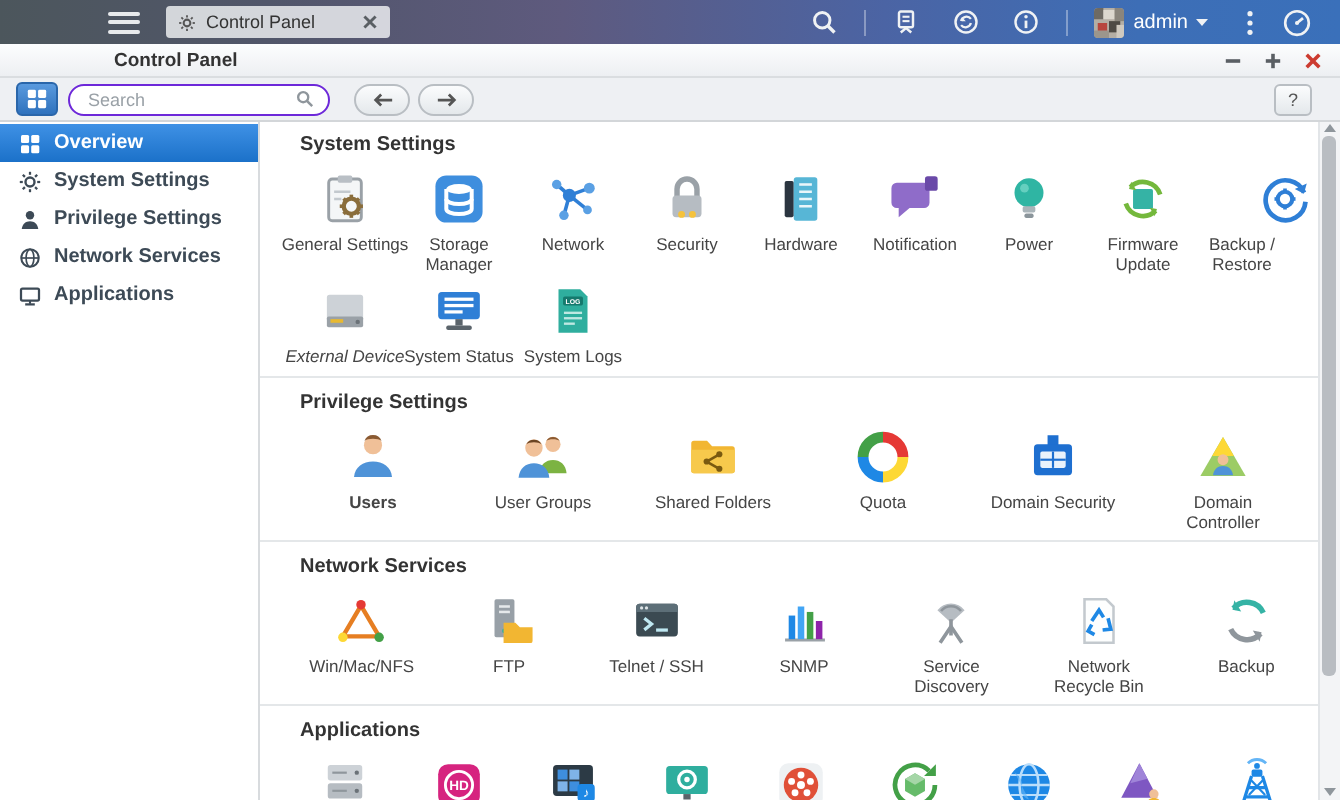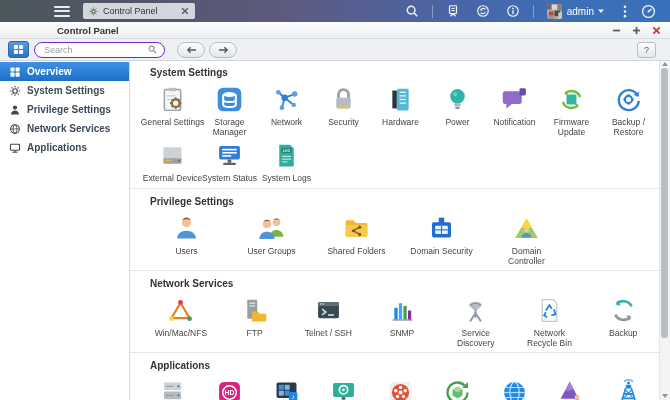--- a/index.html
+++ b/index.html
@@ -360,70 +360,70 @@
                     <line x1="15" y1="16" x2="22" y2="16"></line>
                     <line x1="15" y1="20" x2="22" y2="20"></line>
                   </g>
                 </svg>
               </span>
               <span class="app-label">Hardware</span>
             </div>
             <div class="cell" style="width: 57px;">
               <span class="app-icn">
                 <svg viewBox="0 0 32 32">
+                  <path d="M6 7h15a3 3 0 0 1 3 3v8a3 3 0 0 1-3 3h-8l-6 5v-5H6a3 3 0 0 1-3-3v-8a3 3 0 0 1 3-3z" fill="#8f6cc9"></path>
+                  <rect x="21.5" y="3.5" width="7" height="8" rx="1.5" fill="#6a49a8"></rect>
+                </svg>
+              </span>
+              <span class="app-label">Notification</span>
+            </div>
+            <div class="cell" style="width: 57px;">
+              <span class="app-icn">
+                <svg viewBox="0 0 32 32">
                   <circle cx="16" cy="12.5" r="8" fill="#2fb5a3"></circle>
                   <circle cx="13.5" cy="10" r="2.4" fill="#6fd3c4" opacity="0.85"></circle>
                   <rect x="12.5" y="20" width="7" height="3.5" rx="1" fill="#aab4b9"></rect>
                   <rect x="13.5" y="24" width="5" height="2.5" rx="1" fill="#8b959b"></rect>
                 </svg>
               </span>
               <span class="app-label">Power</span>
-            </div>
-            <div class="cell" style="width: 57px;">
-              <span class="app-icn">
-                <svg viewBox="0 0 32 32">
-                  <path d="M6 7h15a3 3 0 0 1 3 3v8a3 3 0 0 1-3 3h-8l-6 5v-5H6a3 3 0 0 1-3-3v-8a3 3 0 0 1 3-3z" fill="#8f6cc9"></path>
-                  <rect x="21.5" y="3.5" width="7" height="8" rx="1.5" fill="#6a49a8"></rect>
-                </svg>
-              </span>
-              <span class="app-label">Notification</span>
             </div>
             <div class="cell" style="width: 57px;">
               <span class="app-icn">
                 <svg viewBox="0 0 32 32">
                   <rect x="10.5" y="10.5" width="11" height="11" rx="1" fill="#35b3a5"></rect>
                   <path d="M25.5 13.5A10 10 0 0 0 9 9.5" fill="none" stroke="#74b83c" stroke-width="2.6"></path>
                   <path d="M9.5 6.5l-1.2 4 4 .7z" fill="#74b83c"></path>
                   <path d="M6.5 18.5A10 10 0 0 0 23 22.5" fill="none" stroke="#74b83c" stroke-width="2.6"></path>
                   <path d="M22.5 25.5l1.2-4-4-.7z" fill="#74b83c"></path>
                 </svg>
               </span>
               <span class="app-label">Firmware
 Update</span>
             </div>
-            <div class="cell" style="width: 57px;">
+            <div class="cell" style="width: 57px; align-items: flex-end;">
               <span class="app-icn">
                 <svg viewBox="0 0 32 32">
                   <path d="M26.5 12.5a11 11 0 1 0 .8 5" fill="none" stroke="#2f7fd6" stroke-width="2.6"></path>
                   <path d="M28 7.5l-1.6 5.6-5-2.6z" fill="#2f7fd6"></path>
                   <circle cx="16" cy="16" r="4" fill="none" stroke="#2f7fd6" stroke-width="2.3"></circle>
                   <g stroke="#2f7fd6" stroke-width="2">
                     <line x1="16" y1="10.2" x2="16" y2="12.2"></line>
                     <line x1="16" y1="19.8" x2="16" y2="21.8"></line>
                     <line x1="10.2" y1="16" x2="12.2" y2="16"></line>
                     <line x1="19.8" y1="16" x2="21.8" y2="16"></line>
                   </g>
                 </svg>
               </span>
               <span class="app-label">Backup /
 Restore</span>
             </div>
           </div>
           <div class="grid">
-            <div class="cell" style="width: 57px;">
+            <div class="cell" style="width: 57px; font-style: italic;">
               <span class="app-icn">
                 <svg viewBox="0 0 32 32">
                   <rect x="6" y="7" width="20" height="15" rx="1.5" fill="#cdd2d7"></rect>
                   <rect x="6" y="19" width="20" height="6" rx="1" fill="#9aa1a7"></rect>
                   <rect x="8" y="20.5" width="7" height="2" fill="#e8b931"></rect>
                   <circle cx="23" cy="22" r="1.2" fill="#6b7278"></circle>
                 </svg>
               </span>
               <span class="app-label">External Device</span>
             </div>
@@ -455,21 +455,21 @@
                   </g>
                 </svg>
               </span>
               <span class="app-label">System Logs</span>
             </div>
           </div>
         </div>
         <div class="section">
           <div class="sec-title">Privilege Settings</div>
           <div class="grid">
-            <div class="cell" style="width: 85px;">
+            <div class="cell" style="width: 85px; font-weight: bold;">
               <span class="app-icn">
                 <svg viewBox="0 0 32 32">
                   <circle cx="16" cy="9.5" r="5" fill="#f0c098"></circle>
                   <path d="M11.3 7.2a5 5 0 0 1 9.4 0c-1.6-1.7-7.8-1.7-9.4 0z" fill="#8a5a32"></path>
                   <path d="M5.5 27c.5-5.5 5-8.5 10.5-8.5S26 21.5 26.5 27z" fill="#4f93d8"></path>
                 </svg>
               </span>
               <span class="app-label">Users</span>
             </div>
             <div class="cell" style="width: 85px;">
@@ -495,20 +495,33 @@
                     <line x1="12.5" y1="18.5" x2="19.5" y2="22.5"></line>
                   </g>
                   <g fill="#7a5a10">
                     <circle cx="19.5" cy="14.5" r="1.7"></circle>
                     <circle cx="12.5" cy="18.5" r="1.7"></circle>
                     <circle cx="19.5" cy="22.5" r="1.7"></circle>
                   </g>
                 </svg>
               </span>
               <span class="app-label">Shared Folders</span>
+            </div>
+            <div class="cell" style="width: 85px;">
+              <span class="app-icn">
+                <svg viewBox="0 0 32 32">
+                  <g fill="none" stroke-width="6">
+                    <path d="M16 5a11 11 0 0 1 11 11" stroke="#e53935"></path>
+                    <path d="M27 16a11 11 0 0 1-11 11" stroke="#fdd835"></path>
+                    <path d="M16 27A11 11 0 0 1 5 16" stroke="#1e88e5"></path>
+                    <path d="M5 16A11 11 0 0 1 16 5" stroke="#43a047"></path>
+                  </g>
+                </svg>
+              </span>
+              <span class="app-label">Quota</span>
             </div>
             <div class="cell" style="width: 85px;">
               <span class="app-icn">
                 <svg viewBox="0 0 32 32">
                   <rect x="13" y="4" width="6" height="6" fill="#1e6fd0"></rect>
                   <rect x="5.5" y="9" width="21" height="17" rx="2" fill="#1e6fd0"></rect>
                   <rect x="9" y="13" width="14" height="9" rx="1" fill="#eaf2fb"></rect>
                   <g stroke="#1e6fd0" stroke-width="1.2">
                     <line x1="9" y1="17.5" x2="23" y2="17.5"></line>
                     <line x1="16" y1="13" x2="16" y2="22"></line>

